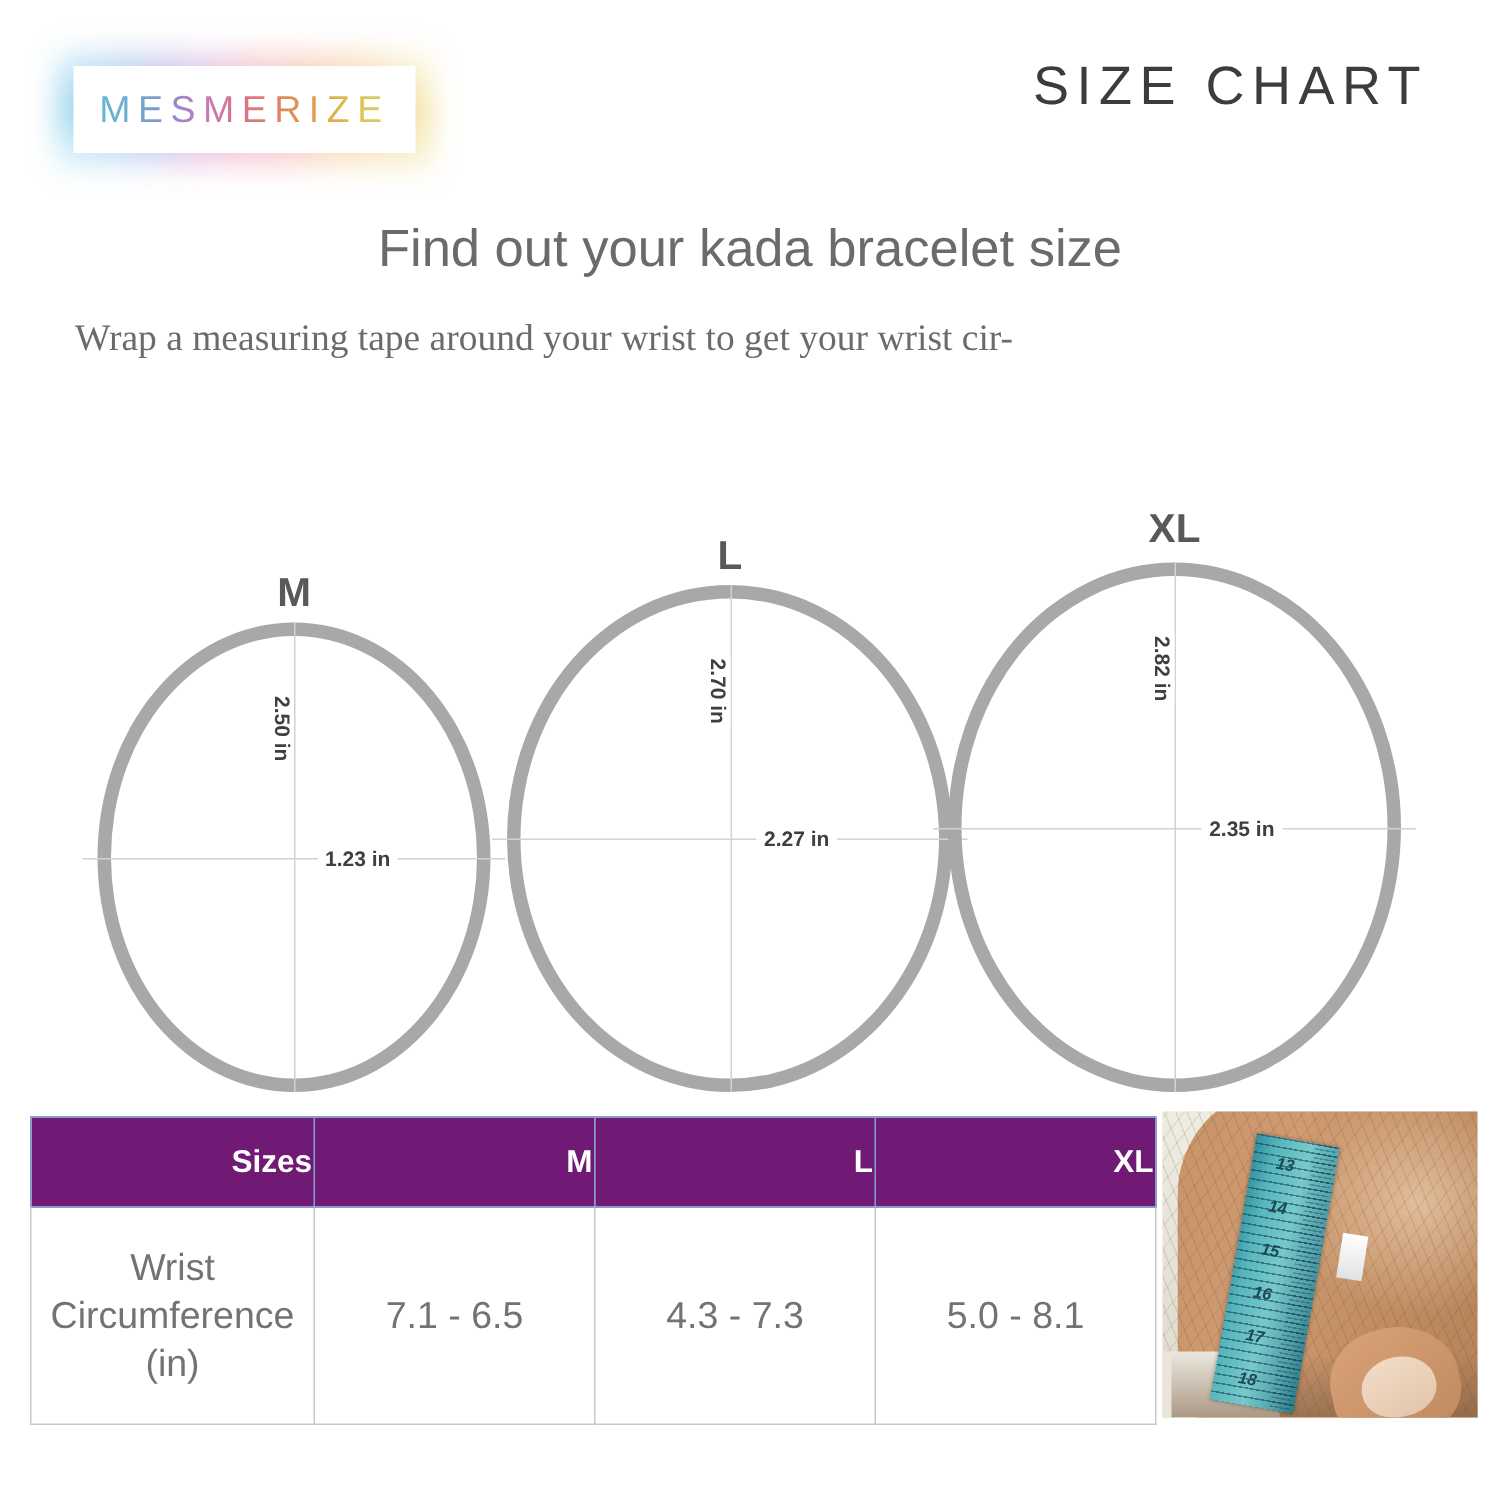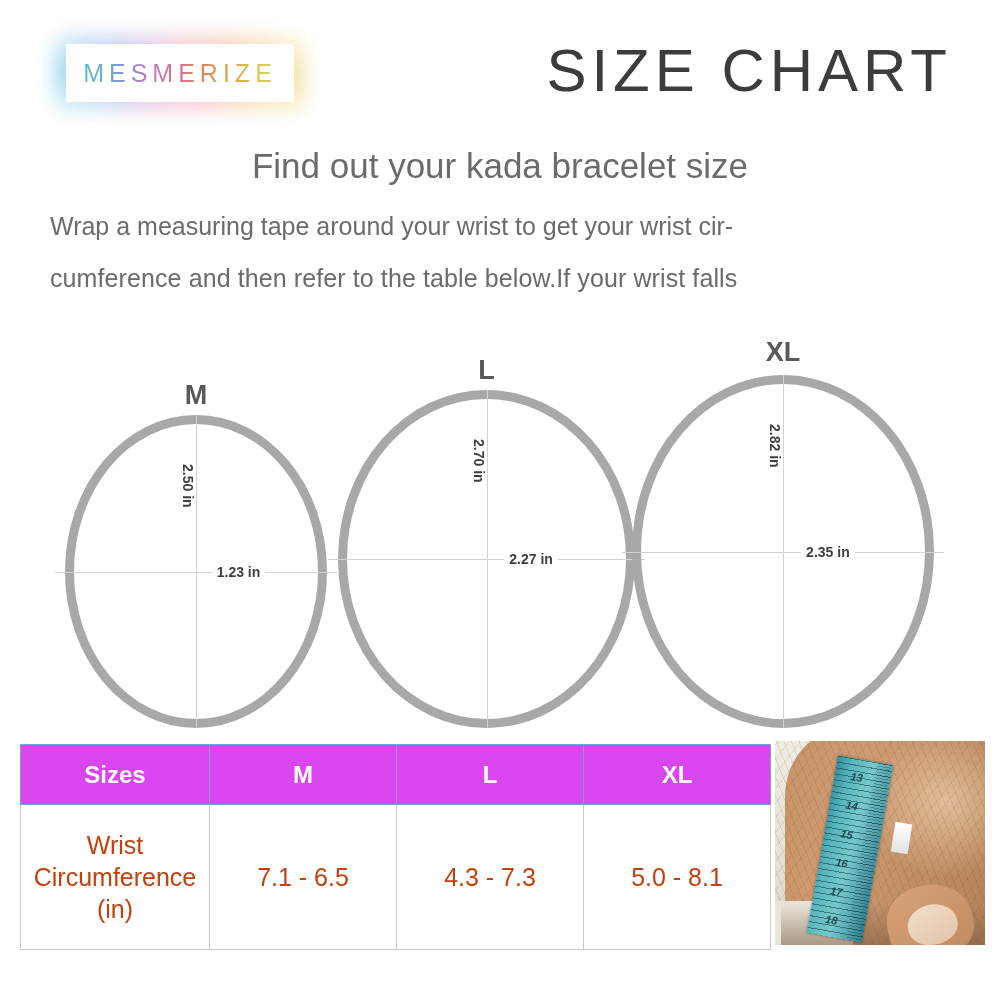--- a/index.html
+++ b/index.html
@@ -12,21 +12,21 @@
     height: 1000px;
     position: relative;
     overflow: hidden;
     font-family: "Liberation Sans", sans-serif;
     color: #585858;
   }
 
   
   .logo-wrap {
     position: absolute;
-    left: 66px;
+    left: 49px;
     top: 44px;
     width: 228px;
     height: 58px;
   }
   .logo-glow {
     position: absolute;
     left: -12px;
     top: -12px;
     right: -12px;
     bottom: -12px;
@@ -57,21 +57,21 @@
         #c87ab4 37%, #d9718f 48%, #e0845f 62%,
         #e0a349 76%, #dcc252 88%, #d9cf63 100%);
     -webkit-background-clip: text;
     background-clip: text;
     color: transparent;
   }
   .size-chart-title {
     position: absolute;
     right: 48px;
     top: 36px;
-    font-size: 60px;
+    font-size: 36px;
     font-weight: 300;
     letter-spacing: 5px;
     color: #3c3c3c;
     white-space: nowrap;
   }
 
   
   .headline {
     position: absolute;
     left: 0;
@@ -85,21 +85,21 @@
   .intro {
     position: absolute;
     left: 50px;
     right: 42px;
     top: 200px;
     font-size: 25px;
     line-height: 52px;
     color: #6b6b6b;
     text-align: left;
   }
-  .intro .line { display: block; white-space: nowrap; }
+  .intro .line { display: block; white-space: nowrap; font-family: Liberation Serif, serif; }
   .intro .line.l2 { letter-spacing: .1px; }
 
   
   .ovals { position: absolute; left: 0; top: 340px; width: 1000px; height: 400px; }
   .oval-group { position: absolute; }
   .oval-ring {
     position: absolute;
     left: 0; top: 0;
     width: 100%; height: 100%;
     border: 9px solid #a8a8a8;
@@ -157,32 +157,33 @@
     width: 738px;
     border-collapse: collapse;
     table-layout: fixed;
   }
   .size-table th, .size-table td {
     border: 1px solid #c9c9c9;
     text-align: center;
     vertical-align: middle;
   }
   .size-table th {
-    background: #d946ef;
+    background: #701a75;
     color: #ffffff;
-    font-size: 24px;
+    font-size: 21px;
     font-weight: 700;
     height: 57px;
     border-color: #7f9fd0;
+    text-align: right;
   }
   .size-table td {
     height: 142px;
     font-size: 25px;
     font-weight: 400;
-    color: #c2410c;
+    color: #737373;
     line-height: 32px;
   }
   .col-label { width: 186px; }
   .col-size  { width: 184px; }
 
   
   .photo {
     position: absolute;
     left: 775px;
     top: 741px;
@@ -283,21 +284,20 @@
   <div class="logo-box">
     <span class="logo-text">MESMERIZE</span>
   </div>
 </div>
 
 <div class="size-chart-title">SIZE CHART</div>
 
 <div class="headline">Find out your kada bracelet size</div>
 <div class="intro">
   <span class="line l1">Wrap a measuring tape around your wrist to get your wrist cir-</span>
-  <span class="line l2">cumference and then refer to the table below.If your wrist falls</span>
 </div>
 
 <div class="ovals">
 
   <div class="oval-group" style="left:65px; top:75px; width:262px; height:313px;">
     <div class="oval-label" style="top:-35px;">M</div>
     <div class="oval-ring"></div>
     <div class="axis-v" style="top:0; height:313px;"></div>
     <div class="axis-h" style="left:-10px; width:282px;"></div>
     <div class="dim-v" style="left:50%; top:47px;">2.50 in</div>

